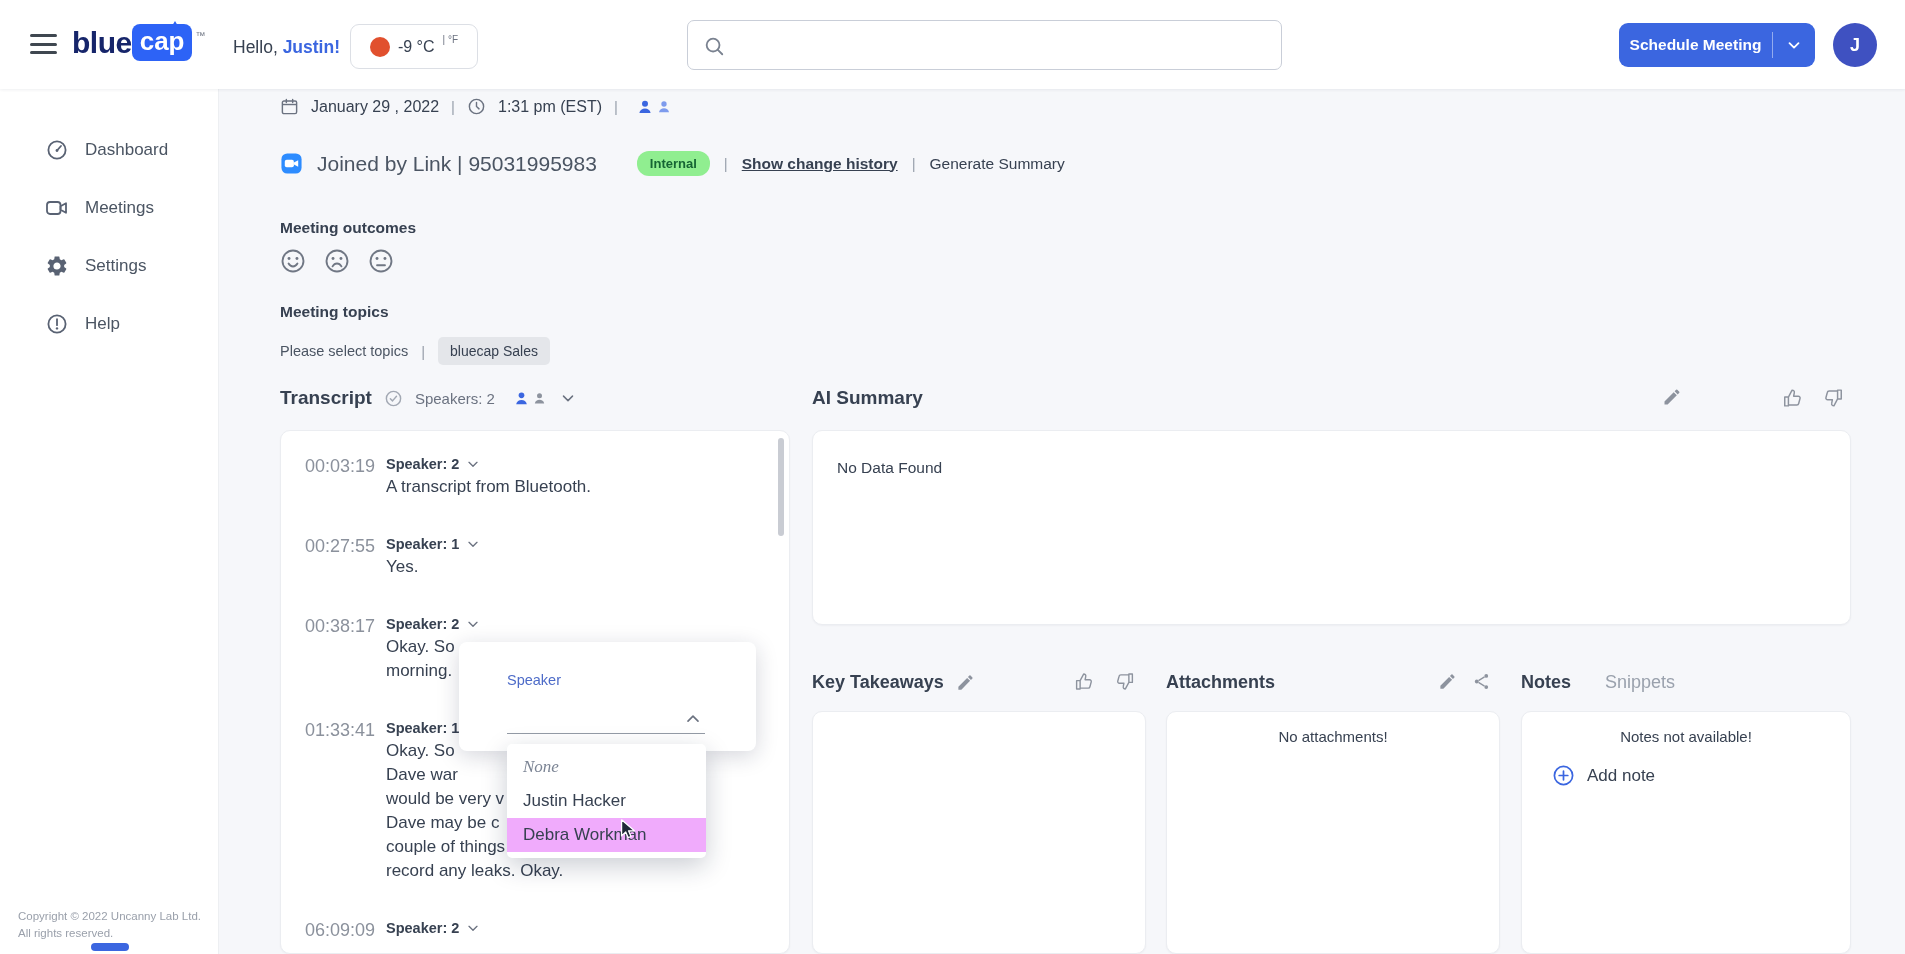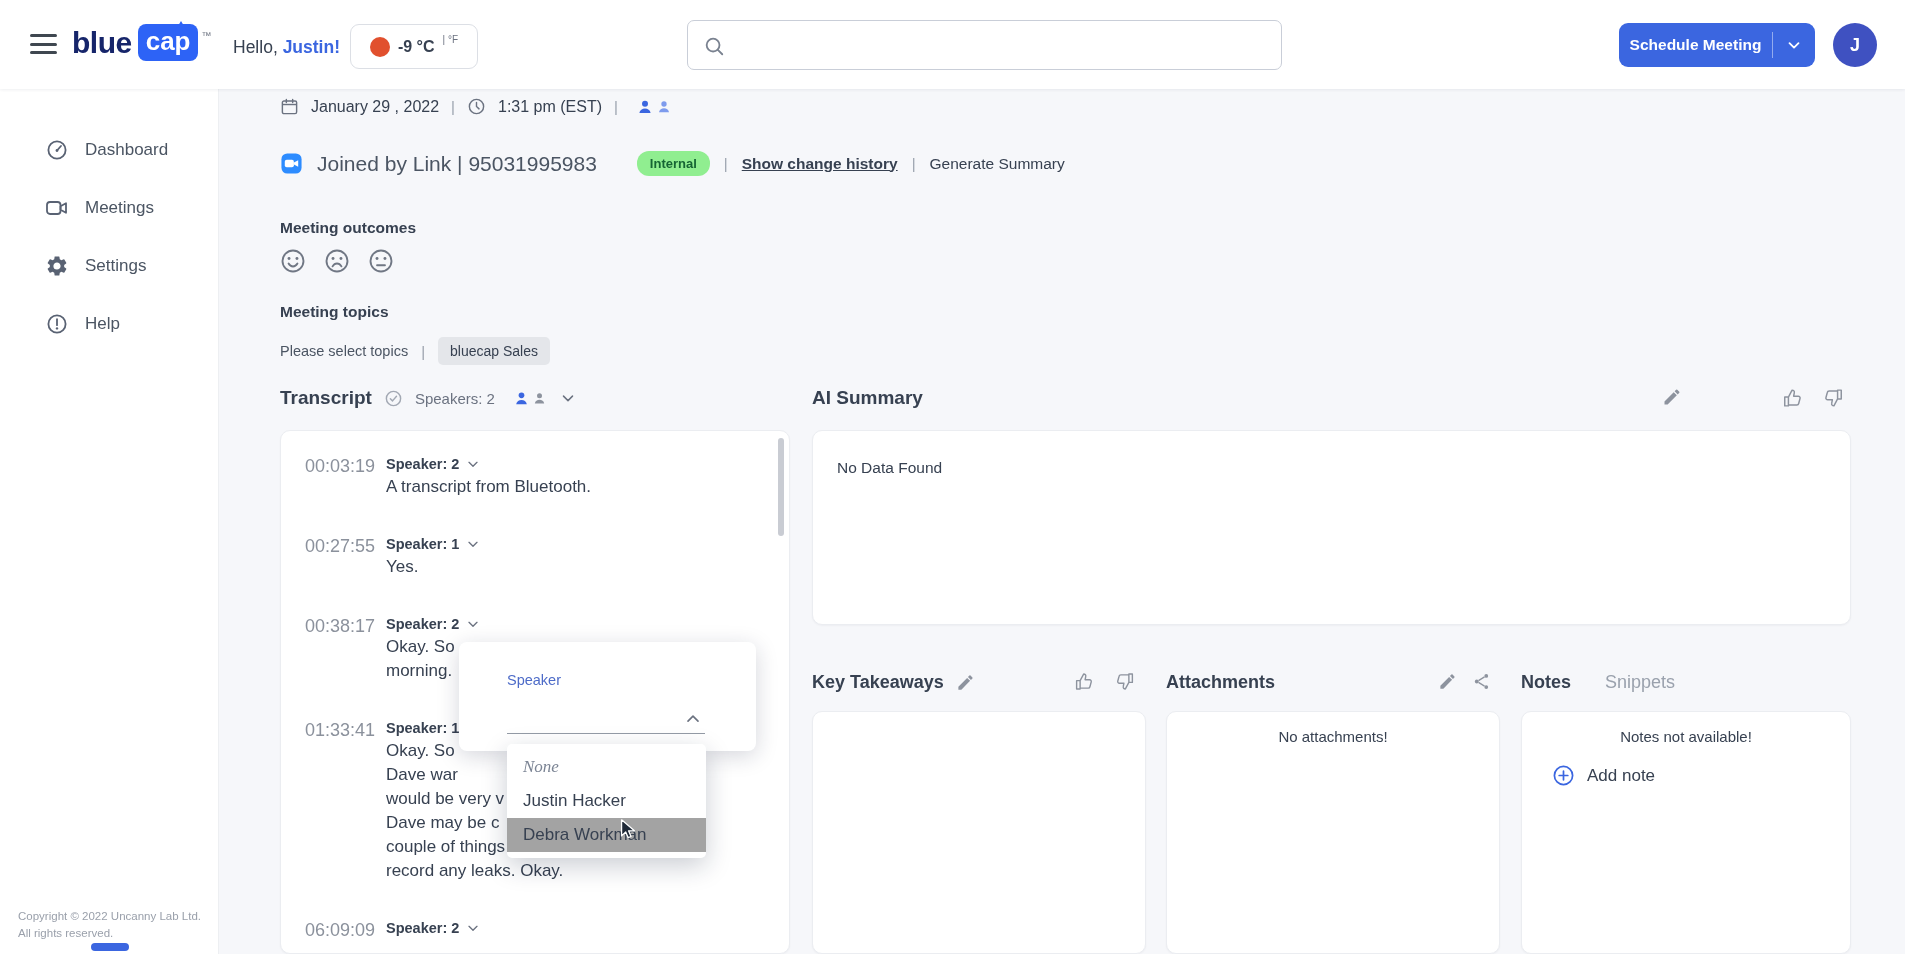--- a/index.html
+++ b/index.html
@@ -10,28 +10,28 @@
   }
   svg { display: block; }
   .pipe { color: #9aa1ad; font-size: 15px; }
 
   
   .hdr { position: absolute; top: 0; left: 0; width: 1905px; height: 89px; background: #fff; z-index: 30; box-shadow: 0 1px 3px rgba(20,30,60,.07); }
   .burger { position: absolute; left: 30px; top: 34px; width: 27px; height: 21px; cursor: pointer; }
   .burger span { display: block; height: 3px; background: #3f4750; border-radius: 2px; margin-bottom: 5.5px; }
   .logo { position: absolute; left: 72px; top: 24px; display: flex; align-items: center; }
   .logo-blue { font-size: 30px; font-weight: 700; color: #16256a; letter-spacing: -0.5px; }
-  .cap-box { position: relative; margin-left: 6px; background: #2d63f6; color: #fff; font-size: 26px; font-weight: 700; border-radius: 8px; padding: 2px 8px 4px; }
+  .cap-box { position: relative; margin-left: 0; background: #2d63f6; color: #fff; font-size: 26px; font-weight: 700; border-radius: 8px; padding: 2px 8px 4px; }
   .cap-box::after { content: ""; position: absolute; top: -9px; right: 11px; border: 6px solid transparent; border-bottom: 10px solid #2d63f6; }
   .logo-tm { font-size: 10px; color: #6b7280; margin: -14px 0 0 3px; }
   .greeting { position: absolute; left: 233px; top: 37px; font-size: 17.5px; color: #374151; }
   .greeting b { color: #3b66e0; font-weight: 700; }
   .weather { position: absolute; left: 350px; top: 24px; width: 128px; height: 45px; border: 1px solid #dcdfe5; border-radius: 9px; display: flex; align-items: center; justify-content: center; gap: 8px; background: #fff; cursor: pointer; }
   .weather-dot { width: 20px; height: 20px; border-radius: 50%; background: #e1502e; }
-  .weather-temp { font-size: 16px; font-weight: 700; color: #374151; }
+  .weather-temp { font-size: 16px; font-weight: 400; color: #374151; }
   .weather-alt { font-size: 10px; color: #6b7280; position: relative; top: -7px; }
   .search { position: absolute; left: 687px; top: 20px; width: 595px; height: 50px; border: 1.5px solid #c9ced8; border-radius: 7px; background: #fff; }
   .search svg { position: absolute; left: 15px; top: 14px; }
   .search input { position: absolute; inset: 0; border: 0; outline: none; background: transparent; padding-left: 48px; font-size: 16px; font-family: "Liberation Sans", sans-serif; color: #374151; }
   .sched { position: absolute; left: 1619px; top: 23px; width: 196px; height: 44px; background: #3b66e0; border-radius: 9px; display: flex; align-items: center; color: #fff; cursor: pointer; }
   .sched-label { flex: 1; text-align: center; font-size: 15.5px; font-weight: 700; }
   .sched-div { width: 1px; height: 26px; background: rgba(255,255,255,.45); }
   .sched-chev { width: 42px; display: flex; justify-content: center; }
   .avatar { position: absolute; left: 1833px; top: 23px; width: 44px; height: 44px; border-radius: 50%; background: #3f51c1; color: #fff; font-size: 18px; font-weight: 700; display: flex; align-items: center; justify-content: center; cursor: pointer; }
 
@@ -72,21 +72,21 @@
   .vscroll { position: absolute; right: 5px; top: 7px; width: 6px; height: 98px; background: #c9ccd3; border-radius: 3px; cursor: pointer; }
 
   
   .paper { position: absolute; left: 240px; top: 553px; width: 297px; height: 109px; background: #fff; border-radius: 8px; box-shadow: 0 5px 22px rgba(20,30,60,.18); z-index: 40; }
   .paper-label { position: absolute; left: 48px; top: 30px; font-size: 14.5px; color: #4d6bc8; }
   .paper-select { position: absolute; left: 48px; top: 60px; width: 198px; height: 32px; border-bottom: 1px solid #949ba6; cursor: pointer; }
   .paper-select svg { position: absolute; right: 2px; top: 7px; }
   .menu { position: absolute; left: 288px; top: 655px; width: 199px; background: #fff; border-radius: 5px; box-shadow: 0 8px 26px rgba(20,30,60,.22); padding: 6px 0; z-index: 50; }
   .opt { height: 34px; display: flex; align-items: center; padding-left: 16px; font-size: 17px; color: #374151; cursor: pointer; }
   .opt.italic { font-style: italic; color: #7b8494; font-family: Liberation Serif, serif; }
-  .opt.hover { background: #a3a3a3; }
+  .opt.hover { background: #f0abfc; }
   .cursor { position: absolute; left: 398px; top: 729px; z-index: 60; pointer-events: none; }
 
   
   .ai-head { position: absolute; left: 593px; top: 294px; width: 1039px; height: 30px; }
   .ai-title { font-size: 19px; font-weight: 600; color: #374151; line-height: 30px; }
   .icon-abs { position: absolute; top: 4px; cursor: pointer; }
   .ai-card { position: absolute; left: 593px; top: 341px; width: 1039px; height: 195px; padding: 28px 24px; }
   .empty-txt { font-size: 15.5px; color: #374151; }
 
   .panel-head { position: absolute; top: 580px; height: 26px; display: flex; align-items: center; gap: 12px; }

